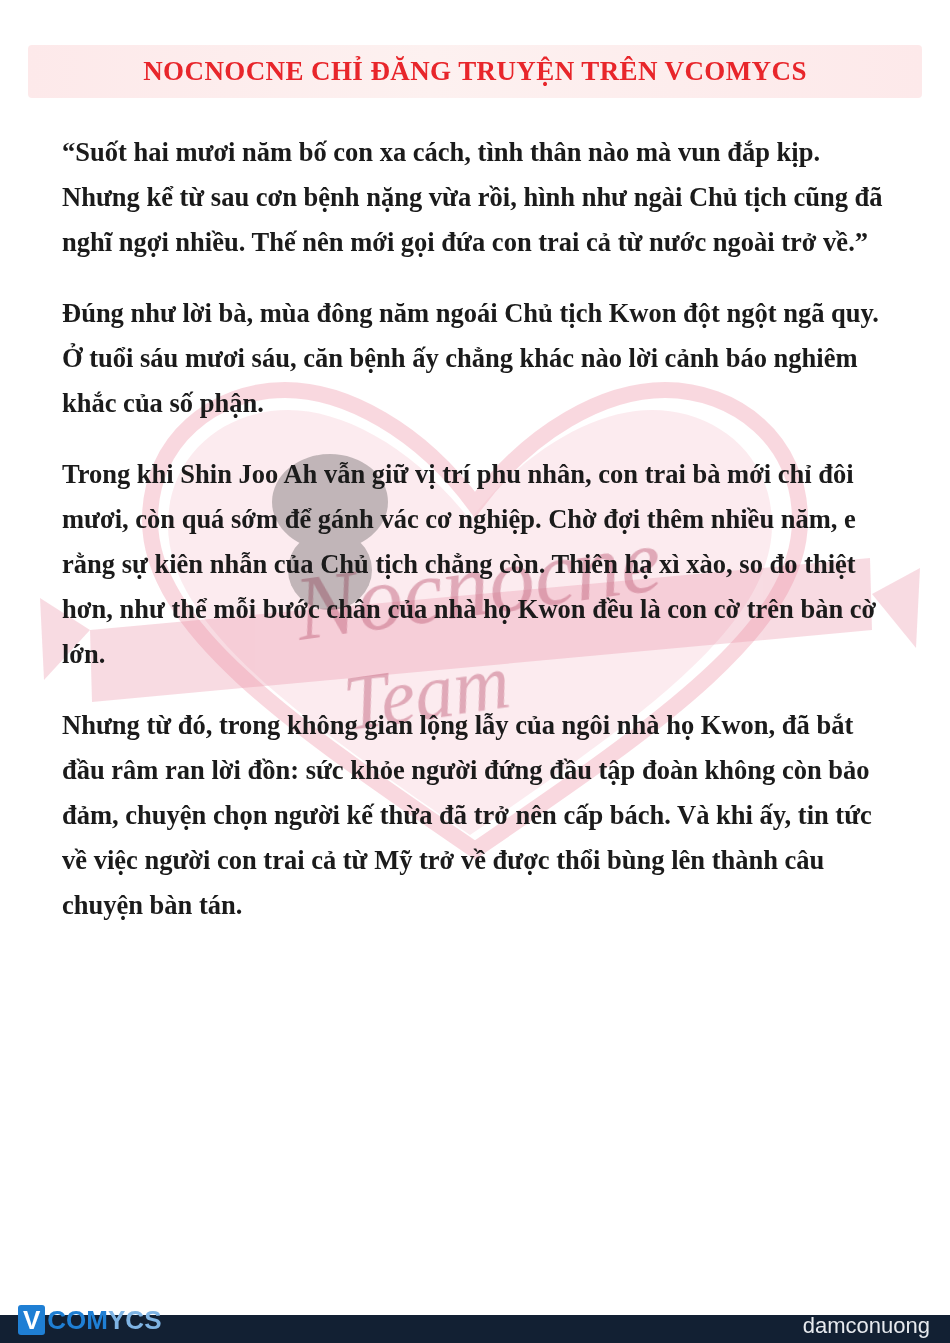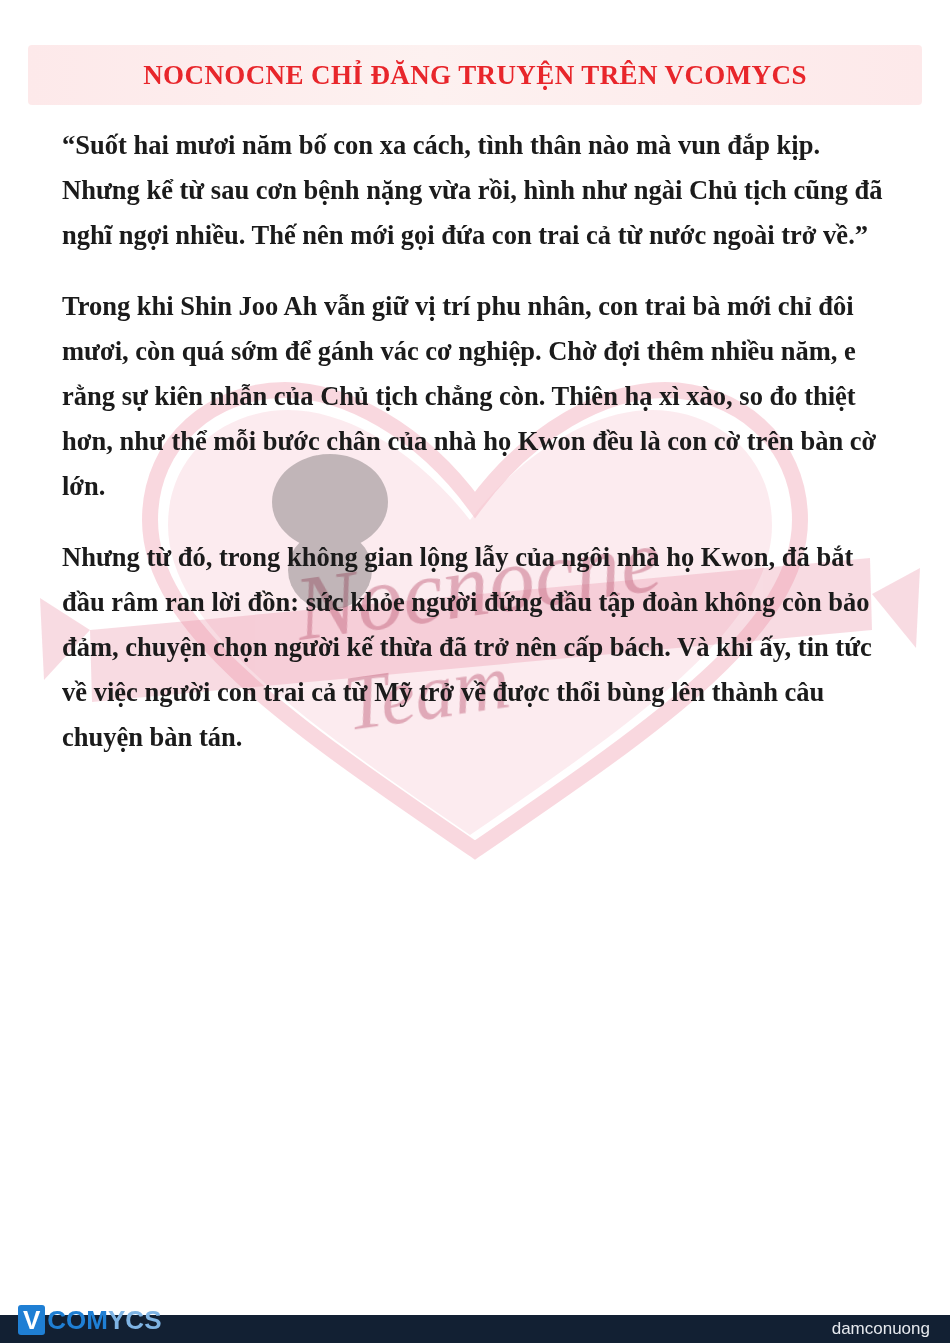--- a/index.html
+++ b/index.html
@@ -28,41 +28,41 @@
     pointer-events: none;
     z-index: 0;
   }
   .watermark svg { display:block; width:100%; height:100%; }
 
   
   .banner {
     position: relative;
     z-index: 2;
     margin: 45px 28px 0 28px;
-    height: 60px;
+    height: 53px;
     background: linear-gradient(90deg, #fde9ea 0%, #fdf1f0 45%, #fde9ea 100%);
     border-radius: 4px;
     display: flex;
     align-items: center;
     justify-content: center;
   }
   .banner-title {
     color: #e8262b;
     font-family: "Liberation Serif", serif;
     font-weight: bold;
     font-size: 27px;
     letter-spacing: 0.4px;
     white-space: nowrap;
   }
 
   
   .content {
     position: relative;
     z-index: 2;
-    margin: 18px 62px 0 62px;
+    margin: 32px 62px 0 62px;
   }
   .para {
     font-family: "Liberation Serif", serif;
     font-size: 26.5px;
     line-height: 45px;
     color: #1b1b1b;
     margin: 0 0 26px 0;
     text-align: left;
     font-weight: 600;
   }
@@ -112,21 +112,21 @@
     margin-left: 2px;
     text-align: center;
   }
   .brand-rest .dim { color: #7fb4e4; }
   .footer-right {
     position: absolute;
     right: 20px;
     bottom: 4px;
     color: #e6e9ee;
     font-family: "Liberation Sans", sans-serif;
-    font-size: 17px;
+    font-size: 22px;
     z-index: 4;
   }
 </style>
 </head>
 <body>
 
 <div class="page">
 
   <div class="watermark">
     <svg viewBox="0 0 950 560" xmlns="http://www.w3.org/2000/svg" aria-hidden="true">
@@ -151,20 +151,21 @@
       </g>
     </svg>
   </div>
 
   <div class="banner">
     <div class="banner-title">NOCNOCNE CHỈ ĐĂNG TRUYỆN TRÊN VCOMYCS</div>
   </div>
 
   <div class="content">
     <p class="para">“Suốt hai mươi năm bố con xa cách, tình thân nào mà vun đắp kịp. Nhưng kể từ sau cơn bệnh nặng vừa rồi, hình như ngài Chủ tịch cũng đã nghĩ ngợi nhiều. Thế nên mới gọi đứa con trai cả từ nước ngoài trở về.”</p>
+    <p class="para">Đúng như lời bà, mùa đông năm ngoái Chủ tịch Kwon đột ngột ngã quy. Ở tuổi sáu mươi sáu, căn bệnh ấy chẳng khác nào lời cảnh báo nghiêm khắc của số phận.</p>
     <p class="para">Trong khi Shin Joo Ah vẫn giữ vị trí phu nhân, con trai bà mới chỉ đôi mươi, còn quá sớm để gánh vác cơ nghiệp. Chờ đợi thêm nhiều năm, e rằng sự kiên nhẫn của Chủ tịch chẳng còn. Thiên hạ xì xào, so đo thiệt hơn, như thể mỗi bước chân của nhà họ Kwon đều là con cờ trên bàn cờ lớn.</p>
     <p class="para">Nhưng từ đó, trong không gian lộng lẫy của ngôi nhà họ Kwon, đã bắt đầu râm ran lời đồn: sức khỏe người đứng đầu tập đoàn không còn bảo đảm, chuyện chọn người kế thừa đã trở nên cấp bách. Và khi ấy, tin tức về việc người con trai cả từ Mỹ trở về được thổi bùng lên thành câu chuyện bàn tán.</p>
   </div>
 
   <div class="footer">
     <div class="footer-bar"></div>
     <div class="brand-logo">
       <span class="brand-v">V</span>
       <span class="brand-rest"><span>COM</span><span class="dim">YCS</span></span>
     </div>

